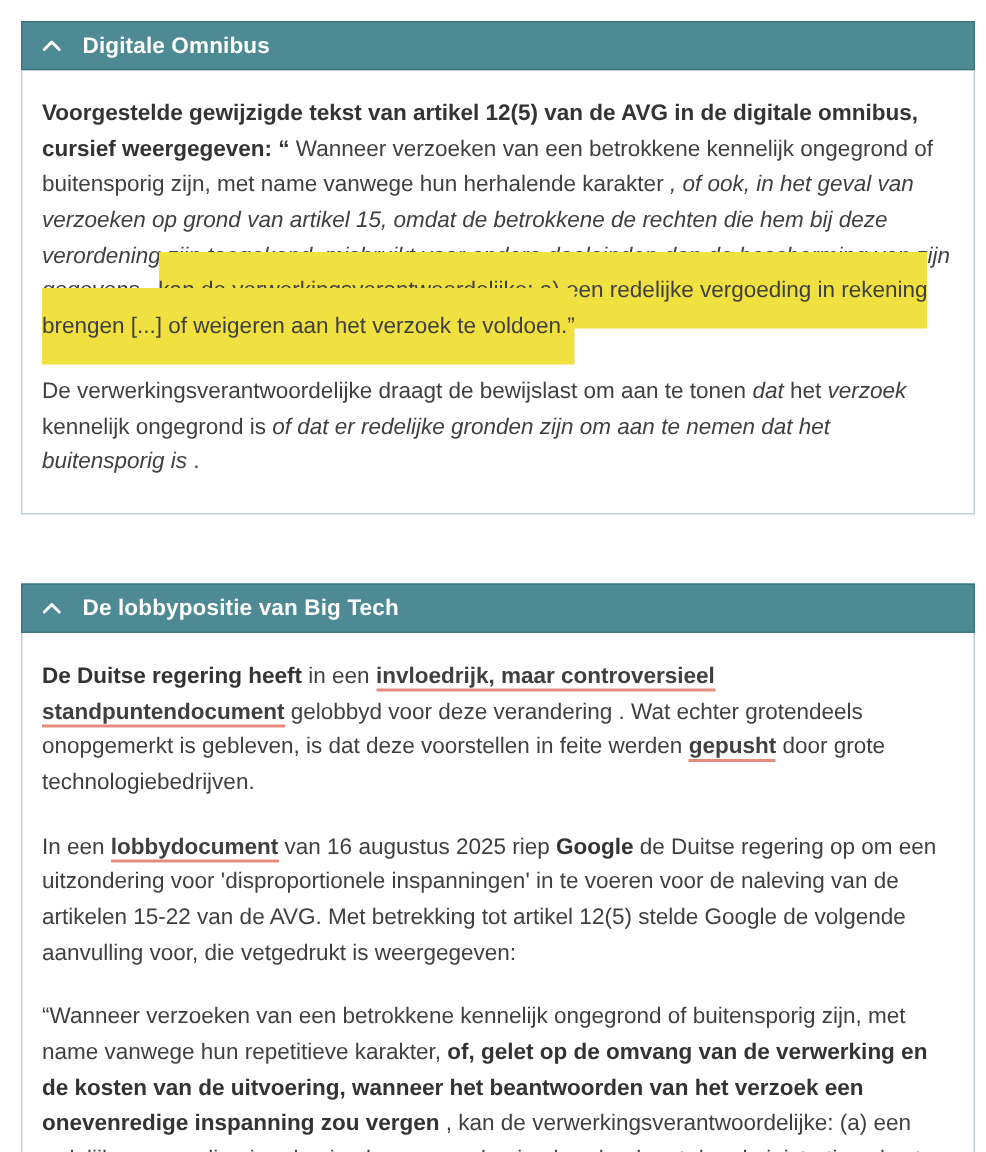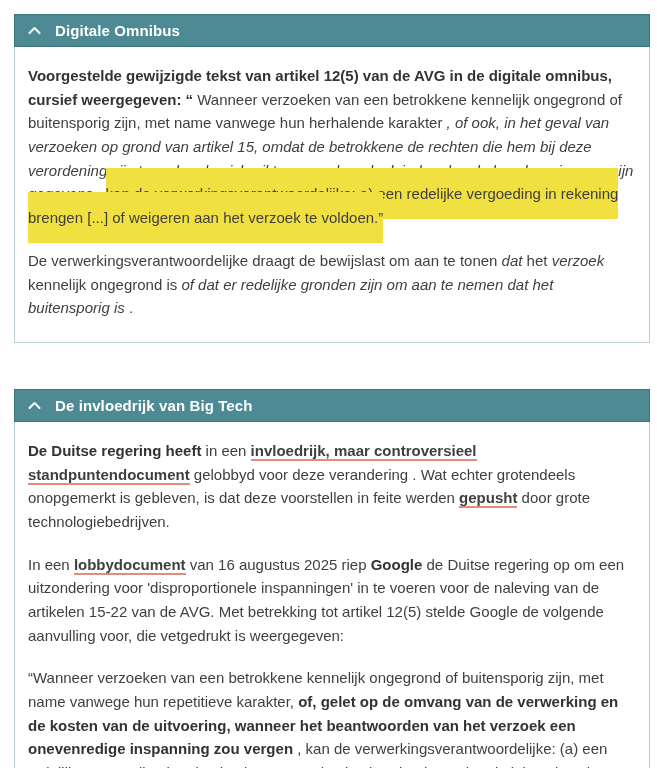--- a/index.html
+++ b/index.html
@@ -73,21 +73,21 @@
     </div>
   </section>
 
   <section class="acc-section">
     <div class="acc-header">
       <span class="chev">
         <svg width="13" height="9" viewBox="0 0 13 9" aria-hidden="true">
           <path d="M1.5 7 L6.5 2 L11.5 7" fill="none" stroke="#ffffff" stroke-width="2" stroke-linecap="round" stroke-linejoin="round"></path>
         </svg>
       </span>
-      <span>De invloedrijk van Big Tech</span>
+      <span>De lobbypositie van Big Tech</span>
     </div>
     <div class="acc-content">
       <p class="rich"><span class="run-bold">De Duitse regering heeft</span><span class="run-regular"> in een </span><a class="run-link">invloedrijk, maar controversieel standpuntendocument</a><span class="run-regular"> gelobbyd voor deze verandering . Wat echter grotendeels onopgemerkt is gebleven, is dat deze voorstellen in feite werden </span><a class="run-link">gepusht</a><span class="run-regular"> door grote technologiebedrijven.</span></p>
       <p class="rich"><span class="run-regular">In een </span><a class="run-link">lobbydocument</a><span class="run-regular"> van 16 augustus 2025 riep </span><span class="run-bold">Google</span><span class="run-regular"> de Duitse regering op om een uitzondering voor 'disproportionele inspanningen' in te voeren voor de naleving van de artikelen 15-22 van de AVG. Met betrekking tot artikel 12(5) stelde Google de volgende aanvulling voor, die vetgedrukt is weergegeven:</span></p>
       <p class="rich"><span class="run-regular">“Wanneer verzoeken van een betrokkene kennelijk ongegrond of buitensporig zijn, met name vanwege hun repetitieve karakter, </span><span class="run-bold">of, gelet op de omvang van de verwerking en de kosten van de uitvoering, wanneer het beantwoorden van het verzoek een onevenredige inspanning zou vergen</span><span class="run-regular"> , kan de verwerkingsverantwoordelijke: (a) een redelijke vergoeding in rekening brengen, rekening houdend met de administratieve kosten voor het verstrekken van de informatie of de mededeling of het uitvoeren van de gevraagde actie; of (b) weigeren om aan het verzoek te voldoen.”</span></p>
     </div>
   </section>
 
 </div>
 

